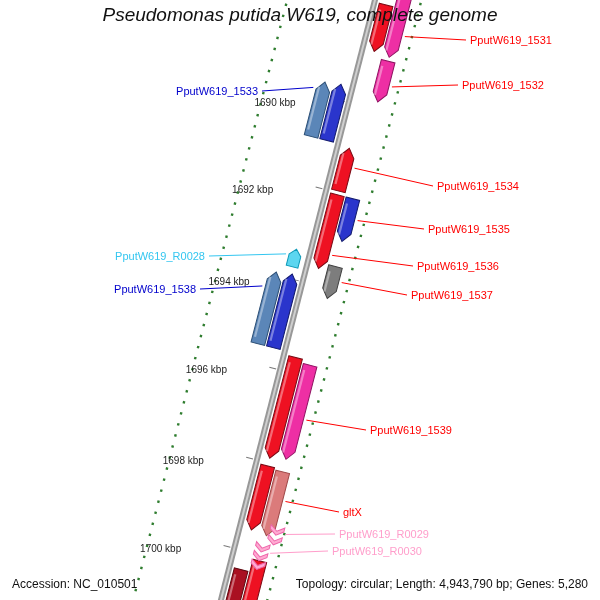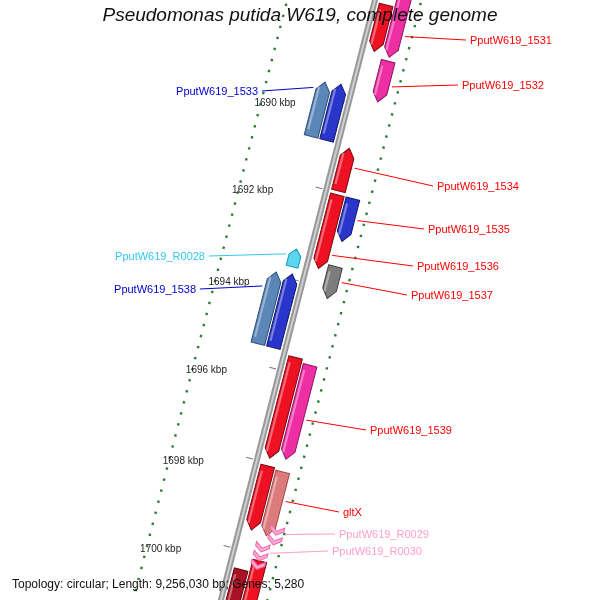--- a/index.html
+++ b/index.html
@@ -99,15 +99,16 @@
         <line x1="339" y1="512" x2="285.47169744314175" y2="501.49046156560905" stroke="#ff0000" stroke-width="1"></line>
         <text x="343" y="515.5" fill="#ff0000" text-anchor="start">gltX</text>
         <line x1="335" y1="534" x2="285.26228634289544" y2="534.4746418190441" stroke="#ff9ecb" stroke-width="1"></line>
         <text x="339" y="537.5" fill="#ff9ecb" text-anchor="start">PputW619_R0029</text>
         <line x1="328" y1="551" x2="270.10527721398233" y2="553.2965724922254" stroke="#ff9ecb" stroke-width="1"></line>
         <text x="332" y="554.5" fill="#ff9ecb" text-anchor="start">PputW619_R0030</text>
       </g>
     </svg>
   <div class="title">Pseudomonas putida W619, complete genome</div>
   <div class="footer">
-    <span>Topology: circular; Length: 9,256,030 bp; Genes: 5,280</span>
+    <span>Accession: NC_010501</span>
+    <span>Topology: circular; Length: 4,943,790 bp; Genes: 5,280</span>
   </div>
 </div>
 
 </body></html>

